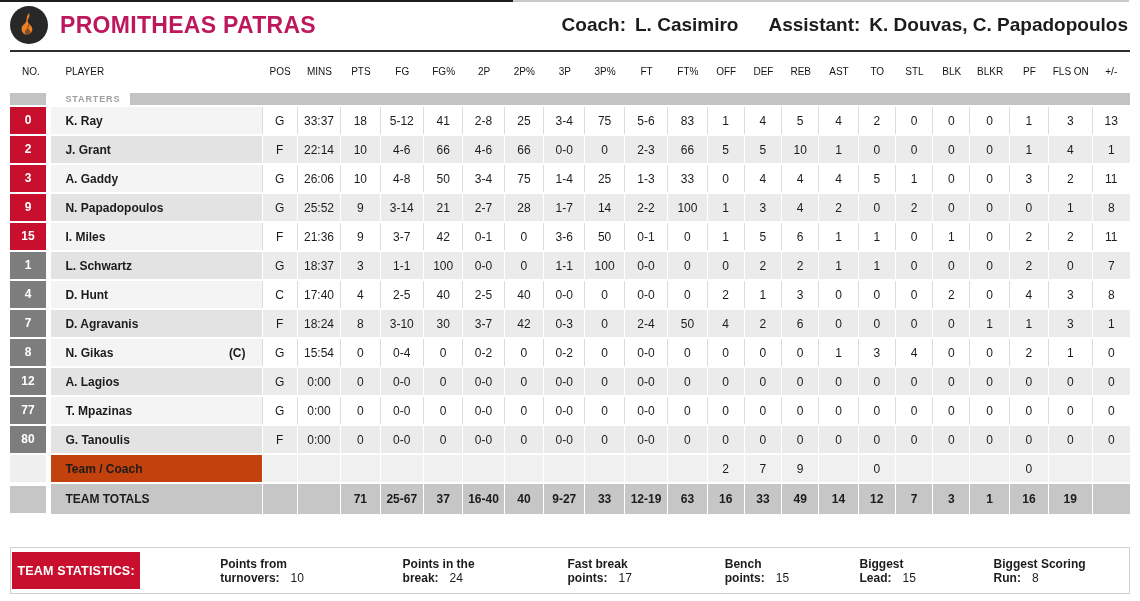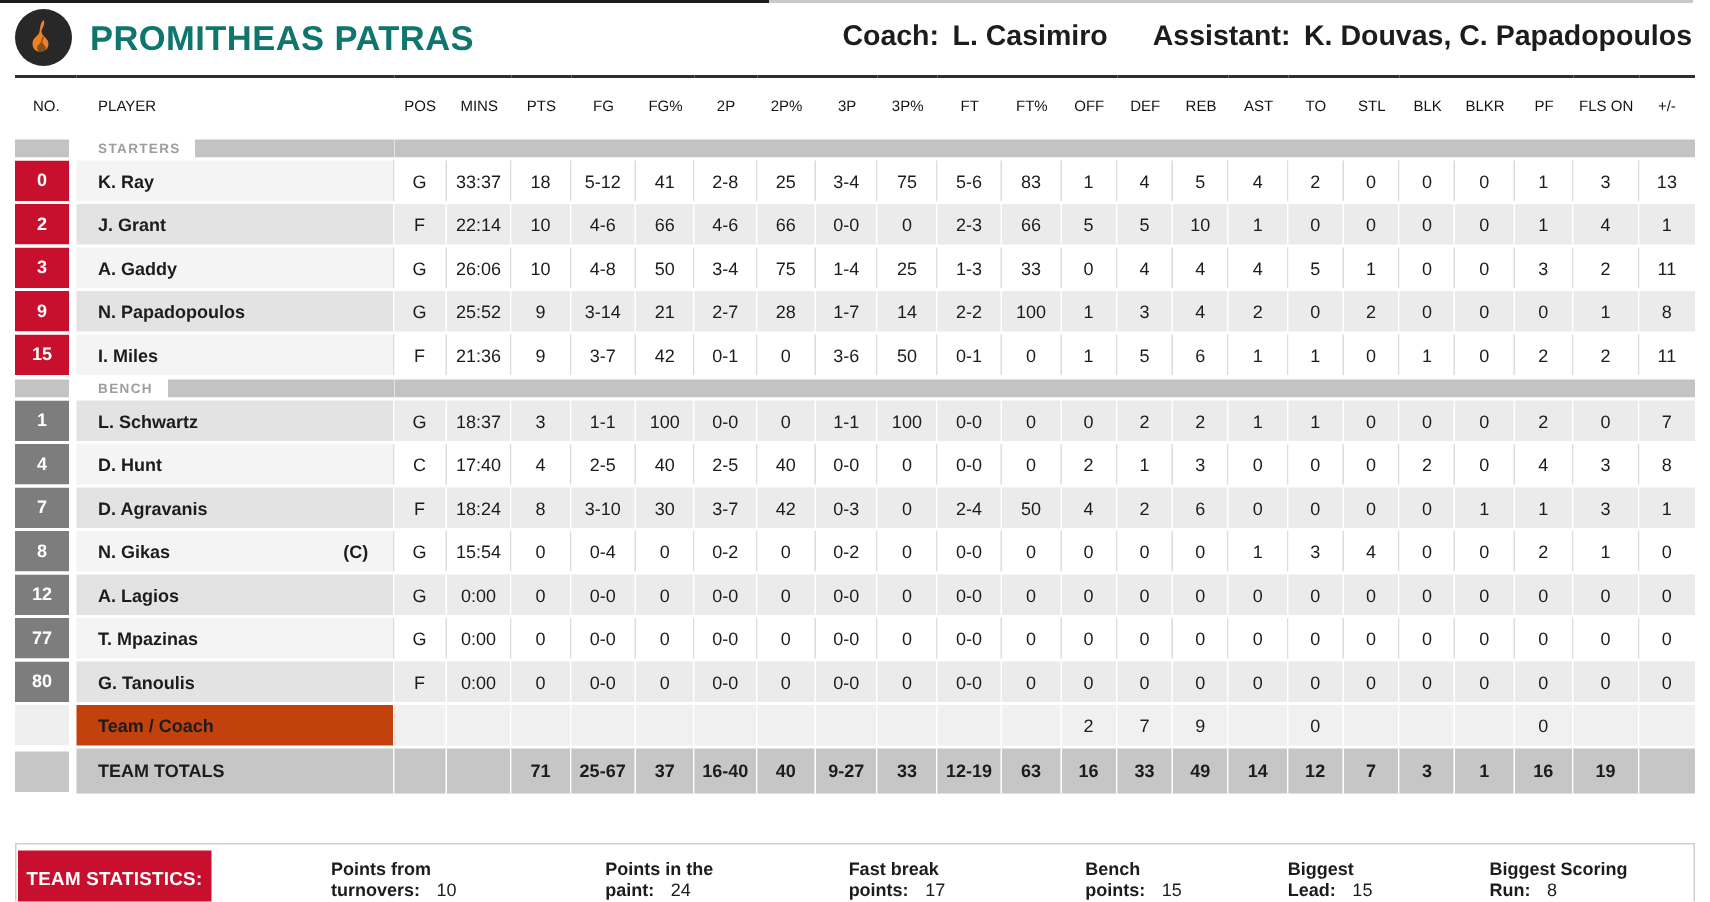--- a/index.html
+++ b/index.html
@@ -9,21 +9,21 @@
     background:#fff; font-family:"Liberation Sans", sans-serif; color:#1c1c1c;
   }
   .topline { height:2px; background:linear-gradient(to right,#1e1e1e 0,#1e1e1e 45%,#c9c9c9 45%,#c9c9c9 99%,#fff 99%); }
   .page { padding:0 10px; }
 
   
   .hdr { display:flex; align-items:center; justify-content:space-between; height:46px; }
   .hdr-left { display:flex; align-items:center; gap:12px; }
   .logo { width:38px; height:38px; border-radius:50%; background:#282828; display:flex; align-items:center; justify-content:center; }
   .logo svg { width:22px; height:26px; }
-  .title { font-size:23px; font-weight:bold; color:#0f766e; letter-spacing:.3px; }
+  .title { font-size:23px; font-weight:bold; color:#be185d; letter-spacing:.3px; }
   .hdr-right { display:flex; gap:30px; font-size:19px; align-items:center; padding-right:2px; }
   .kv .k { font-weight:bold; margin-right:9px; }
   .kv .v { font-weight:bold; }
 
   
   table.box { width:1120px; table-layout:fixed; border-collapse:separate; border-spacing:0 2px; }
   thead th {
     border-top:2px solid #2e2e2e; font-size:10px; font-weight:normal; color:#141414;
     height:40px; vertical-align:middle; text-align:center; padding:0; white-space:nowrap;
   }
@@ -322,34 +322,20 @@
           <td class="st">6</td>
           <td class="st">1</td>
           <td class="st">1</td>
           <td class="st">0</td>
           <td class="st">1</td>
           <td class="st">0</td>
           <td class="st">2</td>
           <td class="st">2</td>
           <td class="st lastcol">11</td>
         </tr>
-        <tr class="section">
-          <td class="no">
-            <div class="sbar w36"></div>
-          </td>
-          <td>
-            <div class="secwrap">
-              <span class="seclabel">BENCH</span>
-              <div class="secfill"></div>
-            </div>
-          </td>
-          <td colspan="22">
-            <div class="sbar"></div>
-          </td>
-        </tr>
         <tr class="dark">
           <td class="no">
             <div class="badge gray">1</div>
           </td>
           <td class="name">
             <div class="ncell">
               <span class="pname">L. Schwartz</span>
             </div>
           </td>
           <td class="st">G</td>
@@ -632,21 +618,21 @@
           <td class="st">19</td>
           <td class="st lastcol"></td>
         </tr>
       </tbody>
   </table>
 
   <div class="ts-box">
     <div class="ts-title">TEAM STATISTICS:</div>
     <div class="ts-items" id="ts-items">
         <span class="ts-item"><span class="lbl">Points from turnovers:</span><span class="val">10</span></span>
-        <span class="ts-item"><span class="lbl">Points in the paint:</span><span class="val">24</span></span>
+        <span class="ts-item"><span class="lbl">Points in the break:</span><span class="val">24</span></span>
         <span class="ts-item"><span class="lbl">Fast break points:</span><span class="val">17</span></span>
         <span class="ts-item"><span class="lbl">Bench points:</span><span class="val">15</span></span>
         <span class="ts-item"><span class="lbl">Biggest Lead:</span><span class="val">15</span></span>
         <span class="ts-item"><span class="lbl">Biggest Scoring Run:</span><span class="val">8</span></span>
       </div>
   </div>
 
 </div>
 
 </body></html>

